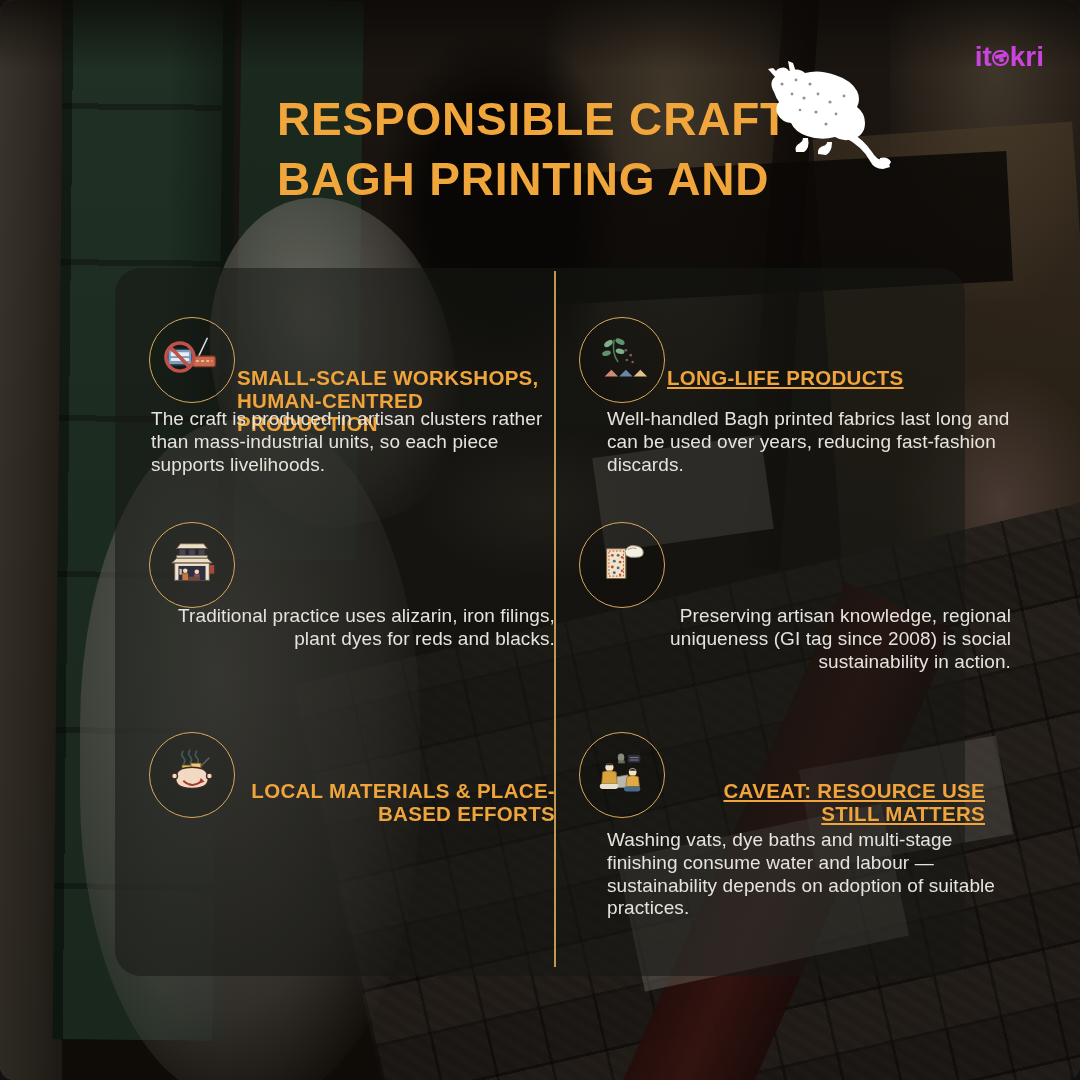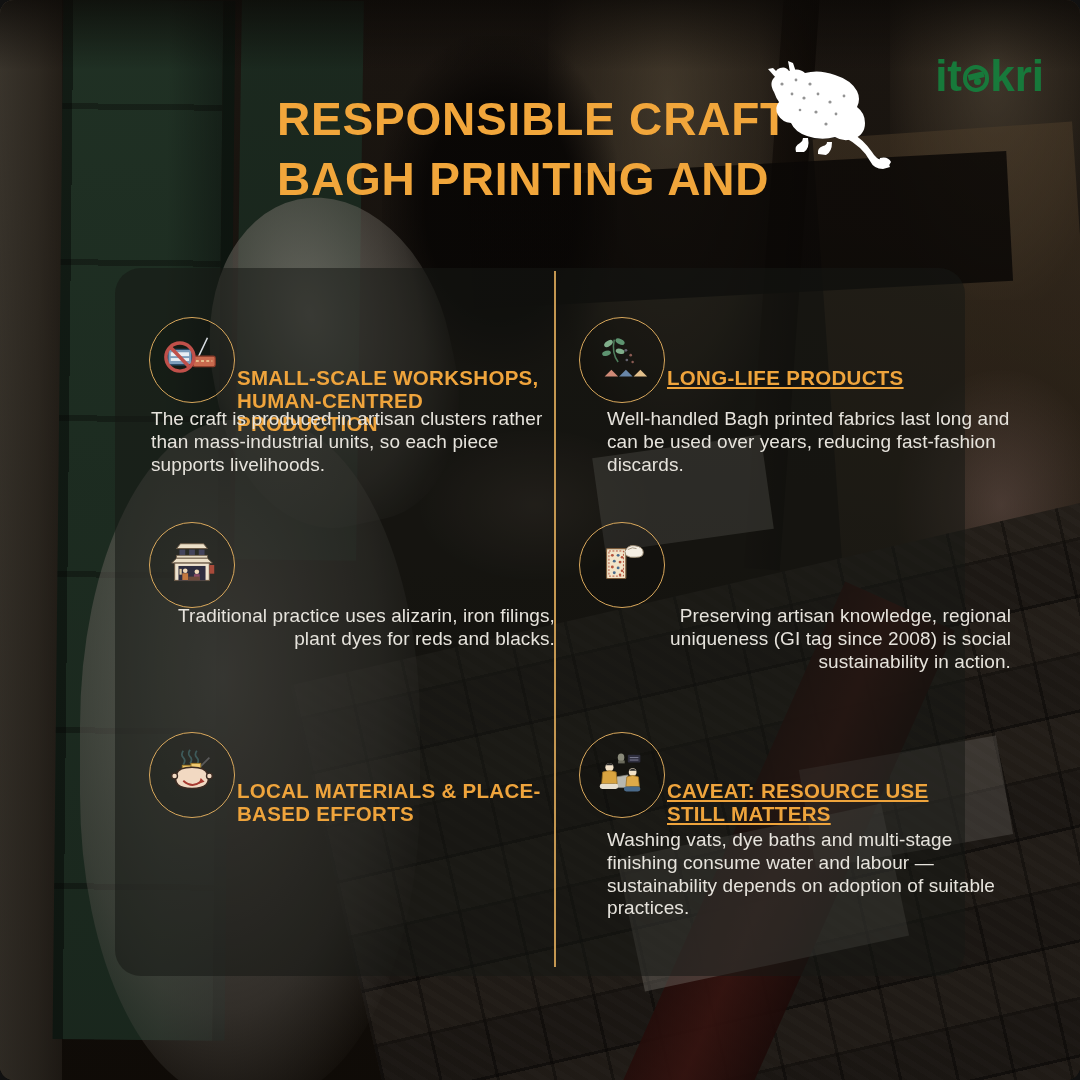--- a/index.html
+++ b/index.html
@@ -55,22 +55,22 @@
       repeating-linear-gradient(90deg,rgba(0,0,0,.5) 0 3px,transparent 3px 56px),
       repeating-linear-gradient(45deg,rgba(255,255,255,.028) 0 6px,transparent 6px 13px);}
   .bg-redstripe{left:840px;top:606px;width:120px;height:840px;transform-origin:50% 0;transform:rotate(24deg);
     background:linear-gradient(90deg,rgba(66,20,16,.92),rgba(99,32,26,.92) 45%,rgba(50,15,12,.92));}
   .bg-paper-1{left:598px;top:446px;width:170px;height:95px;background:rgba(222,216,204,.5);transform:rotate(-8deg);}
   .bg-paper-2{left:628px;top:830px;width:270px;height:135px;background:rgba(226,220,208,.42);transform:rotate(-12deg);}
   .bg-paper-3{left:806px;top:752px;width:200px;height:100px;background:rgba(222,216,204,.3);transform:rotate(-10deg);}
   .bg-overlay{inset:0;z-index:6;
     background:linear-gradient(180deg,rgba(14,11,8,.40) 0%,rgba(11,9,7,.47) 45%,rgba(8,6,5,.52) 100%);}
   
-  .logo{position:absolute;z-index:12;top:54px;right:36px;color:#15803d;opacity:.92;
-    font-size:44px;font-weight:bold;letter-spacing:0;line-height:1;}
+  .logo{position:absolute;z-index:12;top:43px;right:36px;color:#d946ef;opacity:.92;
+    font-size:28px;font-weight:bold;letter-spacing:0;line-height:1;}
   .logo-o{display:inline-block;width:.60em;height:.60em;border:.105em solid currentColor;border-radius:50%;
     position:relative;top:.015em;margin:0 .02em;}
   .logo-o::after{content:"";position:absolute;left:4%;top:22%;width:88%;height:.13em;background:currentColor;transform:rotate(-14deg);}
   .logo-o::before{content:"";position:absolute;left:38%;top:48%;width:.16em;height:.16em;border-radius:50%;background:currentColor;}
   .title{position:absolute;z-index:11;left:277px;top:90px;width:600px;
     color:var(--accent,#F1A63B);font-size:46px;font-weight:bold;line-height:1.3;letter-spacing:.8px;}
   .animal{position:absolute;z-index:12;left:752px;top:54px;width:172px;height:120px;}
   
   .panel{position:absolute;z-index:8;left:115px;top:268px;width:850px;height:708px;border-radius:26px;
     background:rgba(22,23,20,.55);}
@@ -80,21 +80,21 @@
     border:1.6px solid #D9A85C;display:flex;align-items:center;justify-content:center;background:rgba(0,0,0,.12);}
   .heading{position:absolute;z-index:12;width:318px;color:var(--heading,#EFA43C);
     font-size:20.5px;font-weight:bold;line-height:1.13;letter-spacing:.3px;margin-top:43px;}
   .body-text{position:absolute;z-index:12;width:404px;color:var(--body_text,#E6E3DC);
     font-size:19px;line-height:1.2;letter-spacing:.1px;}
   
   .c1.icon-circle{left:149px;} .c1.heading{left:237px;} .c1.body-text{left:151px;}
   .c2.icon-circle{left:579px;} .c2.heading{left:667px;text-decoration:underline;} .c2.body-text{left:607px;}
   .r1.icon-circle{top:317px;} .r1.heading{top:323px;} .r1.body-text{top:408px;}
   .r2.icon-circle{top:522px;} .r2.heading{top:527px;} .r2.body-text{top:605px;text-align:right;}
-  .r3.icon-circle{top:732px;} .r3.heading{top:736px;} .r3.body-text{top:829px;}
+  .r3.icon-circle{top:732px;} .r3.heading{top:736px;text-align:right;} .r3.body-text{top:829px;}
   svg{display:block;}
 </style>
 </head>
 <body>
 
 <div class="canvas">
 
   <div class="bg bg-base"></div>
   <div class="bg bg-wall-left"></div>
   <div class="bg bg-door-a"></div>

